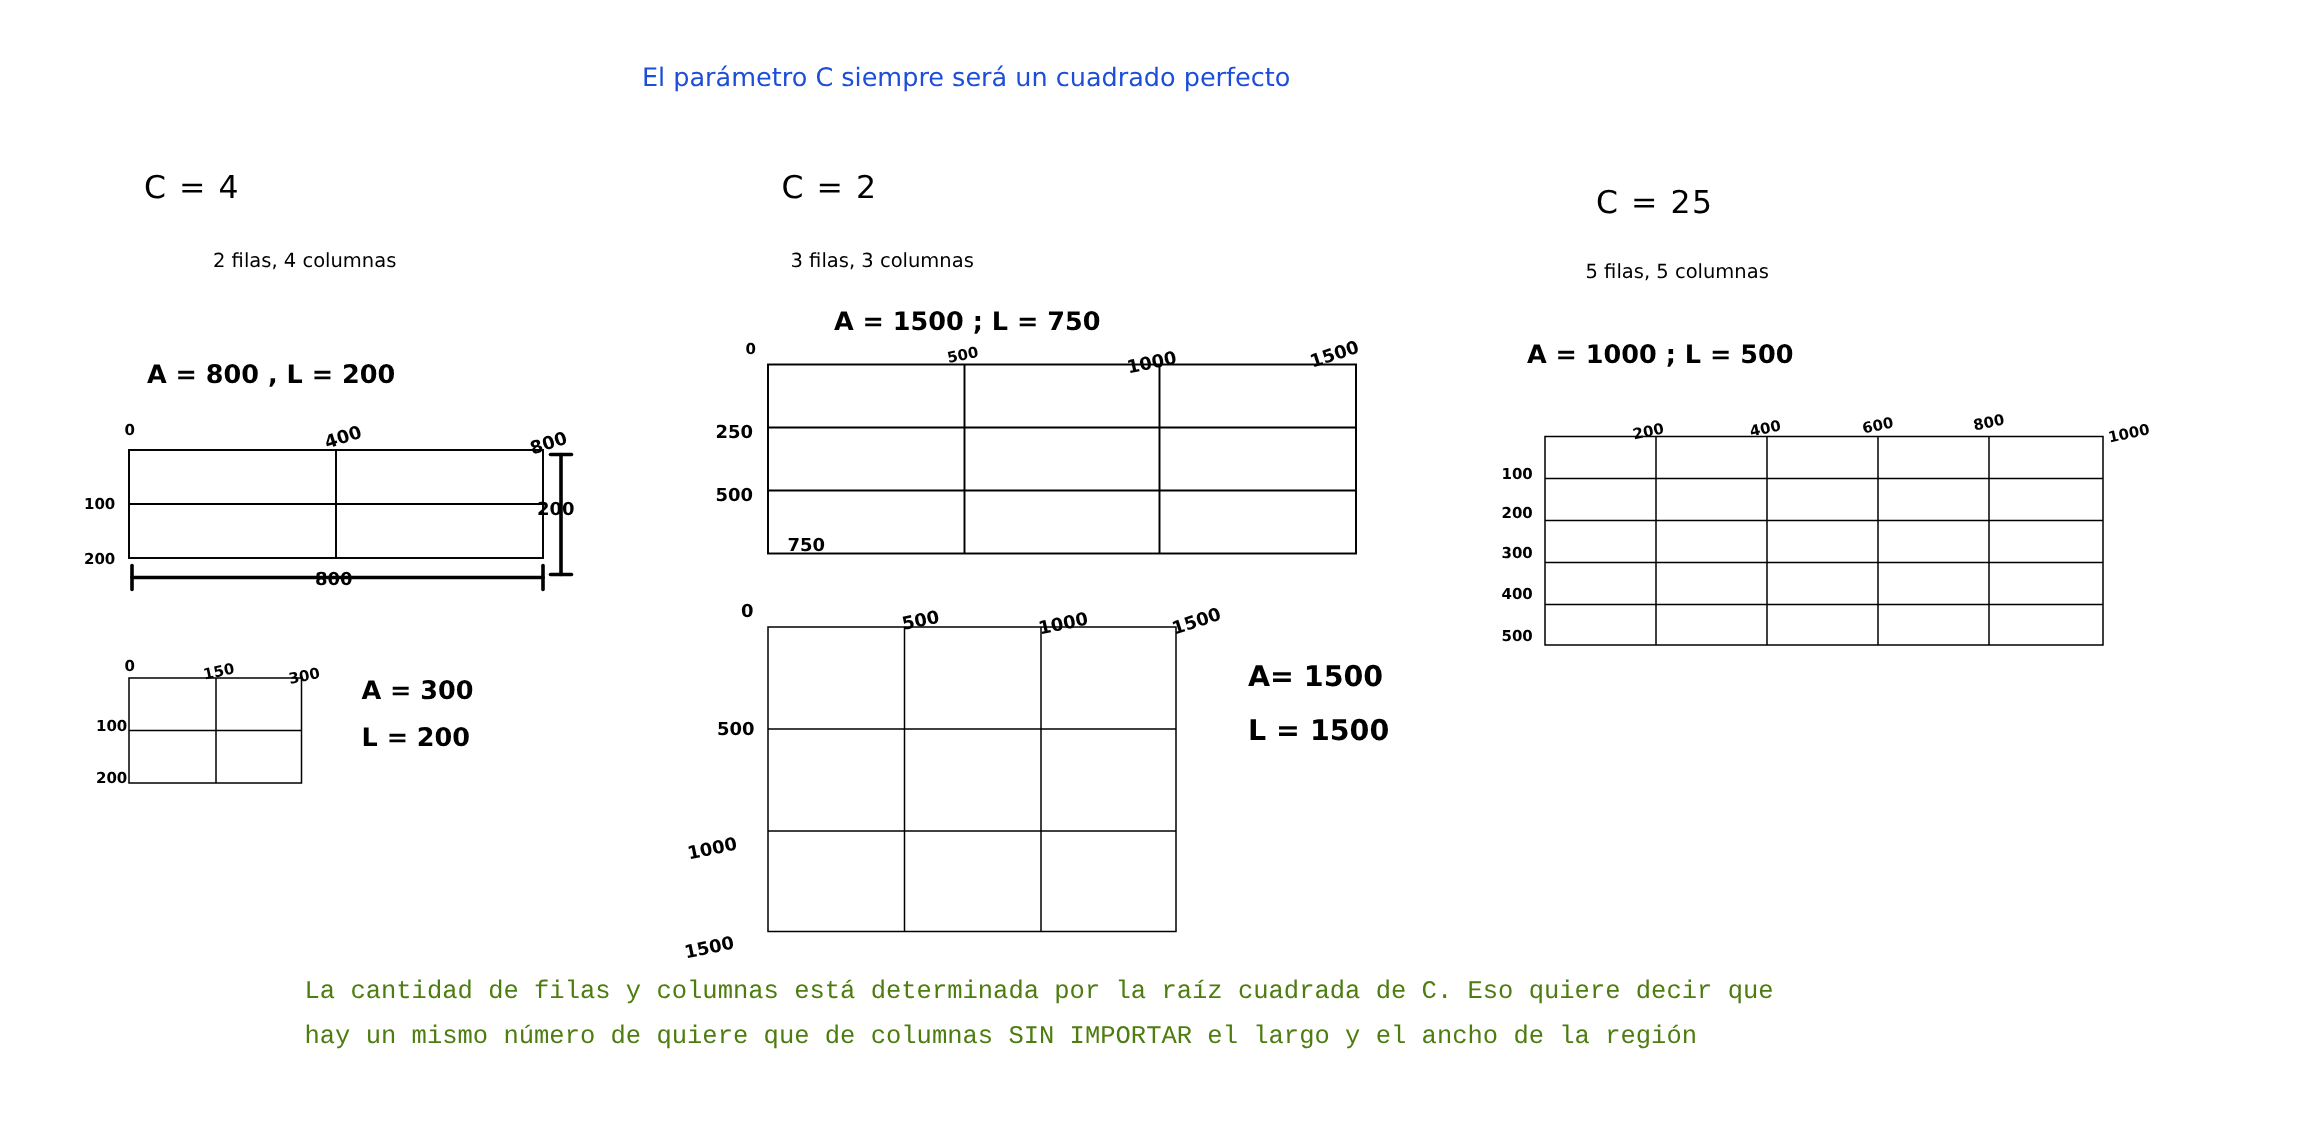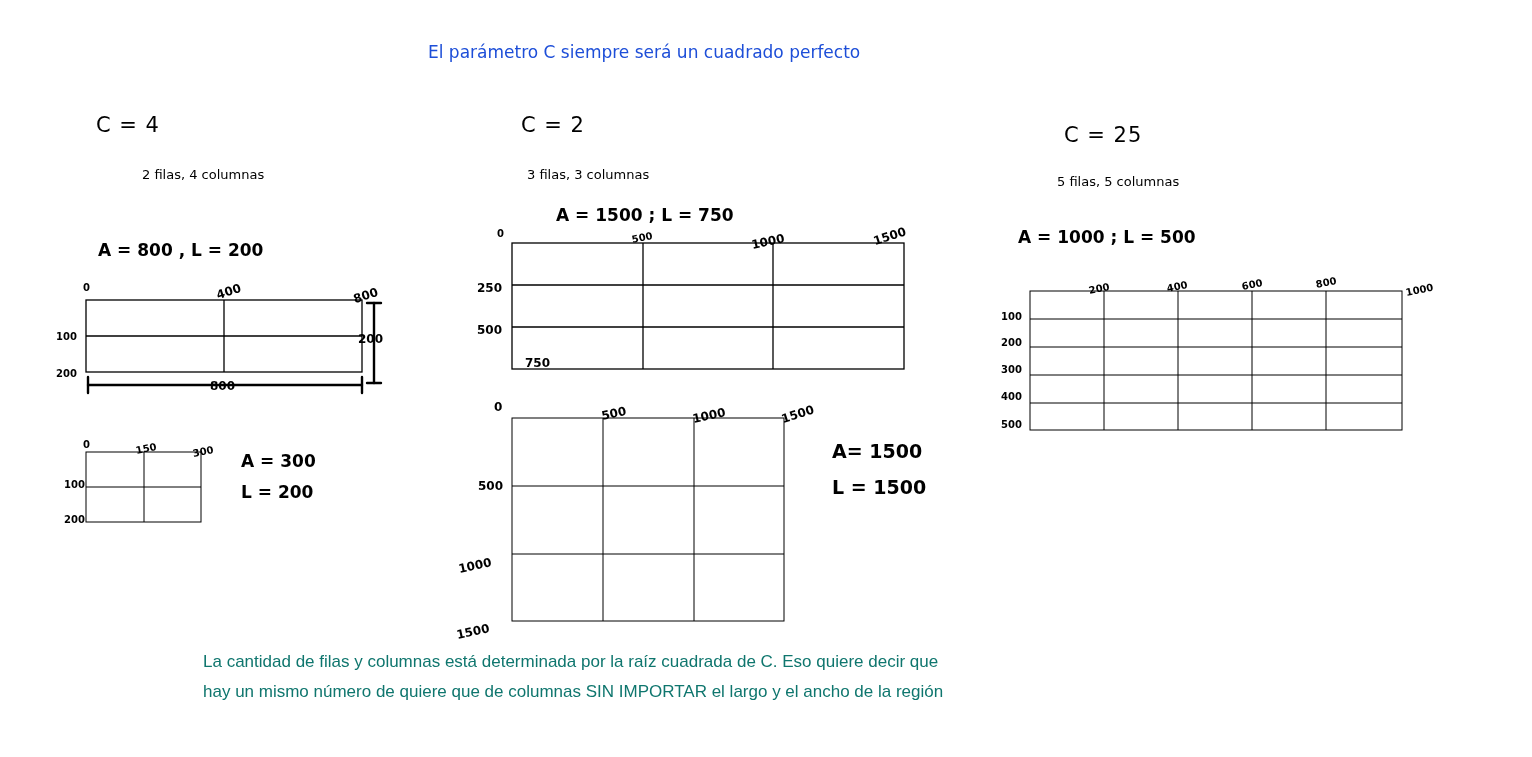--- a/index.html
+++ b/index.html
@@ -53,24 +53,24 @@
   }
   .tick-sm {
     font-family: "DejaVu Sans", sans-serif;
     font-size: 10px;
     font-weight: bold;
     white-space: nowrap;
   }
   .rot-up { transform: rotate(-18deg); transform-origin: left bottom; }
   .rot-up-s { transform: rotate(-12deg); transform-origin: left bottom; }
   .footer {
-    font-family: Liberation Sans, sans-serif;
+    font-family: Liberation Mono, monospace;
     font-size: 17px;
     line-height: 30px;
-    color: #0f766e;
+    color: #4d7c0f;
     white-space: nowrap;
   }
   svg { position: absolute; top: 0; left: 0; overflow: visible; }
   .grid-line { stroke: #000000; fill: none; stroke-width: 1.3; }
   .grid-line-thin { stroke: #000000; fill: none; stroke-width: 1; }
   .dim-line { stroke: #000000; fill: none; stroke-width: 2.4; stroke-linecap: round; }
 </style>
 </head>
 <body>
 

